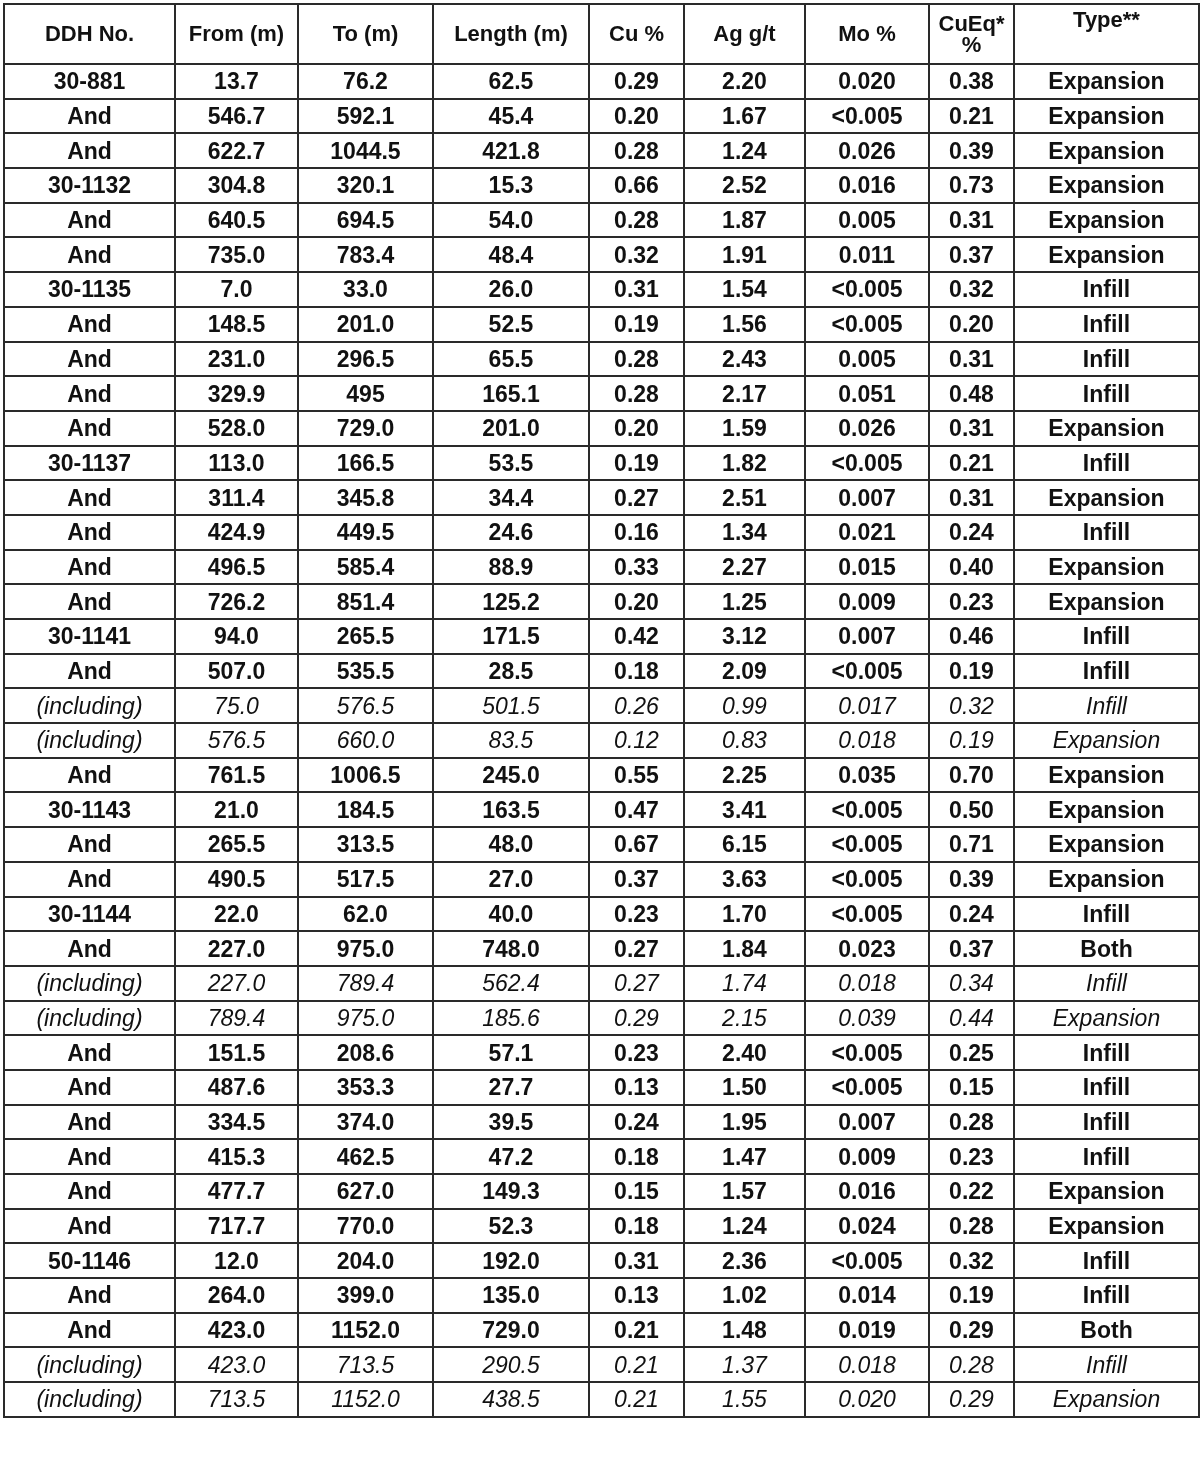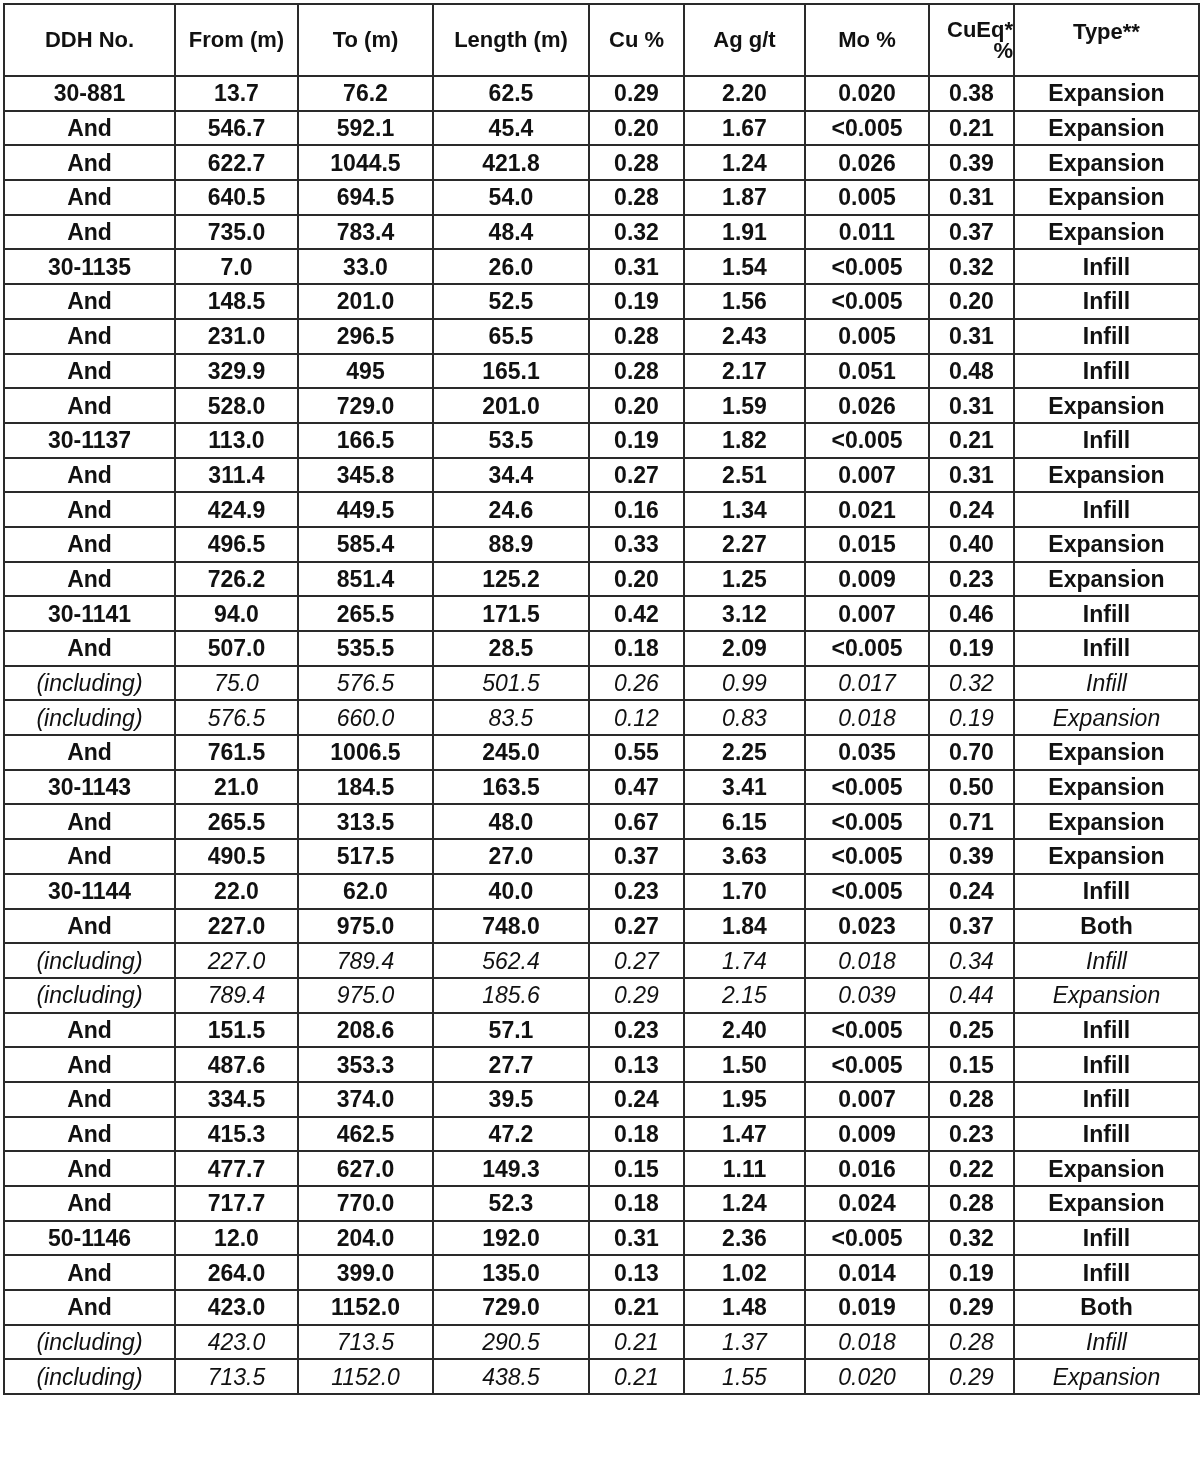--- a/index.html
+++ b/index.html
@@ -19,22 +19,22 @@
       padding: 0;
       overflow: hidden;
       white-space: nowrap;
     }
     table.drill th {
       height: 54px;
       font-size: 22px;
       font-weight: bold;
       line-height: 22px;
     }
-    table.drill th.two-line { white-space: normal; line-height: 21px; text-align: right; }
-    table.drill th.type-h { vertical-align: top; padding-top: 16px; }
+    table.drill th.two-line { white-space: normal; line-height: 21px; }
+    table.drill th.type-h { vertical-align: top; padding-top: 4px; }
     table.drill td {
       height: 32.7px;
       font-size: 23px;
       line-height: 24px;
       font-weight: bold;
     }
     table.drill tr.sub td { font-weight: normal; font-style: italic; }
   </style>
 </head>
 <body>
@@ -93,20 +93,31 @@
           <td>622.7</td>
           <td>1044.5</td>
           <td>421.8</td>
           <td>0.28</td>
           <td>1.24</td>
           <td>0.026</td>
           <td>0.39</td>
           <td>Expansion</td>
         </tr>
         <tr>
+          <td>30-1132</td>
+          <td>304.8</td>
+          <td>320.1</td>
+          <td>15.3</td>
+          <td>0.66</td>
+          <td>2.52</td>
+          <td>0.016</td>
+          <td>0.73</td>
+          <td>Expansion</td>
+        </tr>
+        <tr>
           <td>And</td>
           <td>640.5</td>
           <td>694.5</td>
           <td>54.0</td>
           <td>0.28</td>
           <td>1.87</td>
           <td>0.005</td>
           <td>0.31</td>
           <td>Expansion</td>
         </tr>
@@ -406,21 +417,21 @@
           <td>0.009</td>
           <td>0.23</td>
           <td>Infill</td>
         </tr>
         <tr>
           <td>And</td>
           <td>477.7</td>
           <td>627.0</td>
           <td>149.3</td>
           <td>0.15</td>
-          <td>1.11</td>
+          <td>1.57</td>
           <td>0.016</td>
           <td>0.22</td>
           <td>Expansion</td>
         </tr>
         <tr>
           <td>And</td>
           <td>717.7</td>
           <td>770.0</td>
           <td>52.3</td>
           <td>0.18</td>

